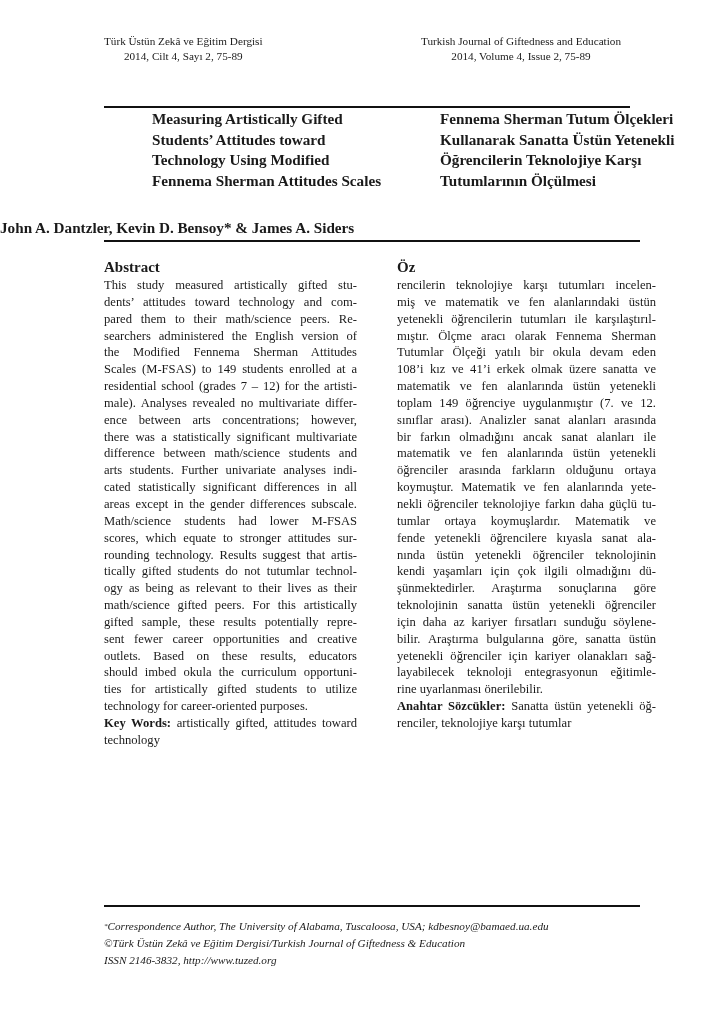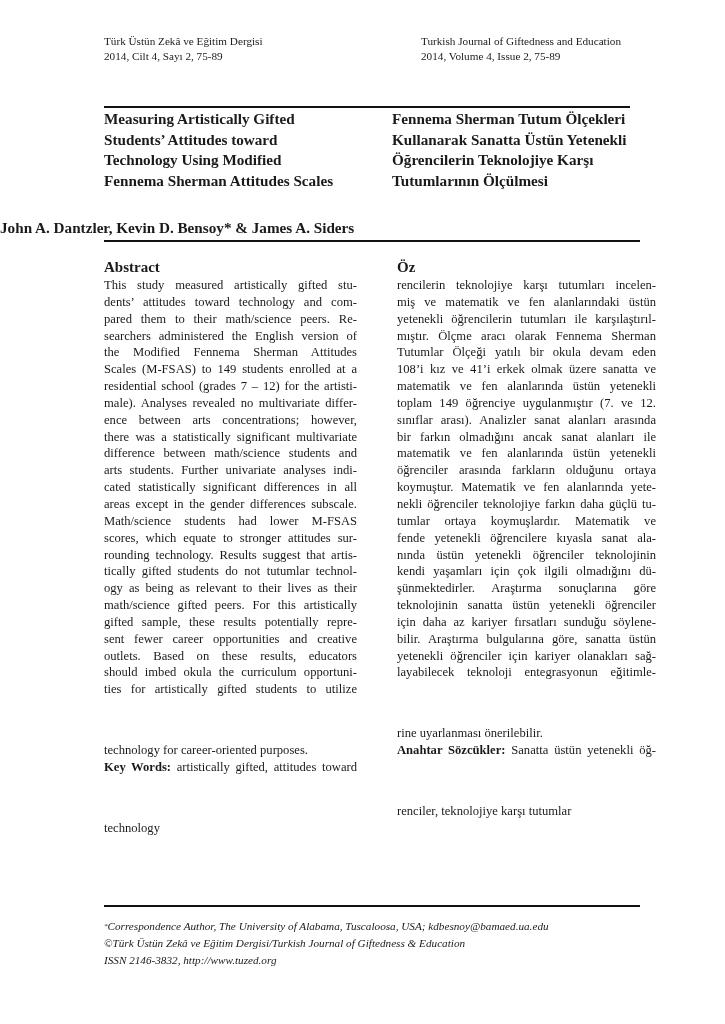--- a/index.html
+++ b/index.html
@@ -1,35 +1,35 @@
 <!DOCTYPE html>
 <html><head>
 <meta charset="utf-8">
 <style>
   html, body { margin: 0; padding: 0; background: #ffffff; }
   body { width: 725px; height: 1024px; position: relative; overflow: hidden;
          font-family: "DejaVu Serif", "Liberation Serif", serif; color: #1a1a1a; }
   .hdr { position: absolute; top: 34px; font-size: 11.2px; line-height: 15px; font-family: "Liberation Serif", serif; }
   .hdr-left { left: 104px; }
   .hdr-right { left: 421px; }
-  .hdr div { white-space: nowrap; }
+  .hdr div { white-space: nowrap; text-align: center; }
   .rule { position: absolute; background: #111; }
   .title-block { position: absolute; top: 109px; font-family: "Liberation Serif", serif; font-weight: bold;
                  font-size: 15.2px; line-height: 20.5px; }
   .title-en { left: 104px; }
   .title-tr { left: 392px; }
-  .title-block div { white-space: nowrap; }
+  .title-block div { white-space: nowrap; margin-left: 48px; }
   .authors { position: absolute; top: 219px; left: 0; width: 725px; font-family: "Liberation Serif", serif;
              font-weight: bold; font-size: 15.2px; }
   .col { position: absolute; top: 258px; font-family: "Liberation Serif", serif; font-size: 12.6px; line-height: 16.85px; }
   .col-left { left: 104px; width: 253px; }
   .col-right { left: 397px; width: 259px; }
   .col h2 { margin: 0 0 1px 0; font-size: 15px; line-height: 18px; font-weight: bold; }
   .line { white-space: nowrap; text-align: justify; text-align-last: justify; display: block; }
-  .line.last { text-align-last: left; margin-top: 44px; }
+  .line.last { text-align-last: left; }
   .kw b { font-weight: bold; }
   .foot { position: absolute; top: 918px; left: 104px; font-family: "Liberation Serif", serif; font-style: italic; font-size: 11.2px; line-height: 16.8px; }
   .foot div { white-space: nowrap; }
   .foot sup { font-size: 7px; vertical-align: top; }
 </style>
 </head>
 <body>
 
 <div class="hdr hdr-left">
   <div>Türk Üstün Zekâ ve Eğitim Dergisi</div>

